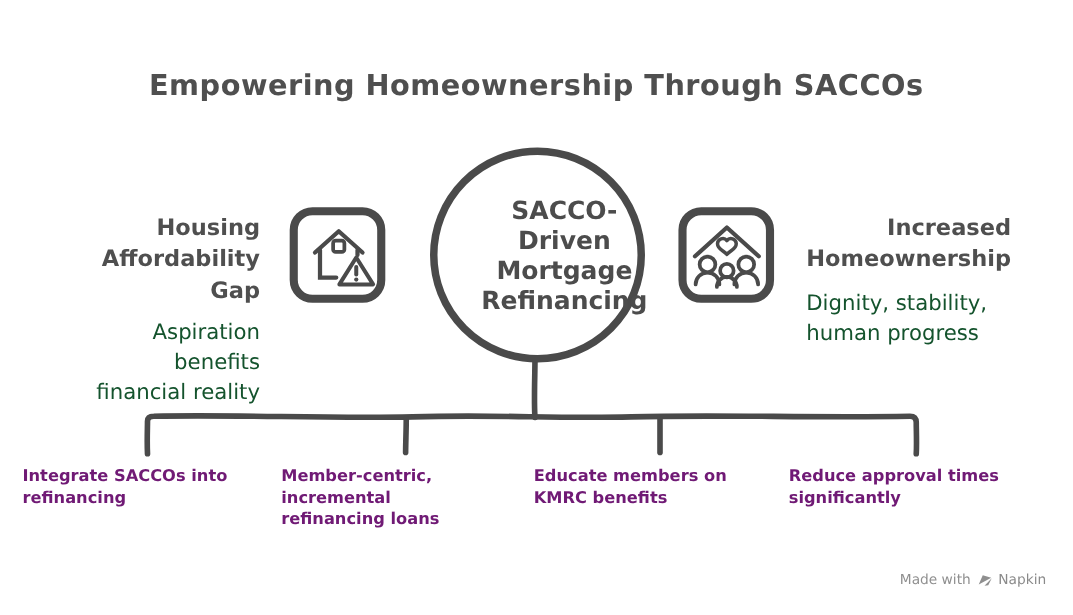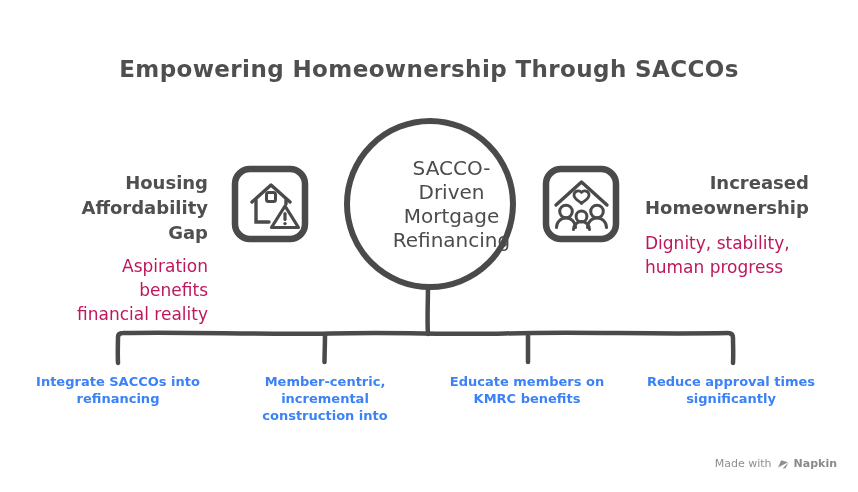--- a/index.html
+++ b/index.html
@@ -51,74 +51,74 @@
     border: 6px solid #4a4a4a;
     border-radius: 50%;
     background: #ffffff;
     display: flex;
     align-items: center;
     justify-content: center;
     text-align: center;
   }
   .center-circle .node-label {
     font-size: 20px;
-    font-weight: normal;
+    font-weight: bold;
     line-height: 24px;
     color: #4c4c4c;
     white-space: pre-line;
     margin-left: 43px;
   }
 
   .side-heading {
     position: absolute;
     font-size: 18px;
     font-weight: bold;
     line-height: 25px;
     color: #4f4f4f;
     white-space: pre-line;
   }
   .side-sub {
     position: absolute;
     font-size: 17px;
     line-height: 24px;
-    color: #be185d;
+    color: #14532d;
     white-space: pre-line;
   }
   .left-heading { top: 170px; right: 650px; text-align: right; }
   .left-sub     { top: 254px; right: 650px; text-align: right; }
   .right-heading { top: 170px; left: 645px; text-align: right; }
   .right-sub     { top: 231px; left: 645px; text-align: left; }
 
   .bottom-item {
     position: absolute;
     top: 373px;
     width: 200px;
-    text-align: center;
+    text-align: left;
     font-size: 13px;
     font-weight: bold;
     line-height: 17px;
-    color: #3b82f6;
+    color: #701a75;
     white-space: pre-line;
   }
   .bottom-item.i0 { left:  18px; }
   .bottom-item.i1 { left: 225px; }
   .bottom-item.i2 { left: 427px; }
   .bottom-item.i3 { left: 631px; }
 
   .watermark {
     position: absolute;
     top: 457px;
     right: 21px;
     display: flex;
     align-items: center;
     gap: 5px;
     font-size: 11px;
     color: #8f8f8f;
   }
-  .watermark .brand { font-weight: bold; color: #8a8a8a; }
+  .watermark .brand { font-weight: normal; color: #8a8a8a; }
 </style>
 </head>
 <body>
 
 <div class="canvas">
 
   <div class="title">Empowering Homeownership Through SACCOs</div>
 
   <svg class="connector" width="858" height="92" viewBox="0 0 858 92" fill="none">
     <path d="M428 8 C428 22 427 44 428 56" stroke="#4a4a4a" stroke-width="4.5" stroke-linecap="round"></path>
@@ -170,21 +170,21 @@
 
   <div class="side-heading right-heading">Increased
 Homeownership</div>
   <div class="side-sub right-sub">Dignity, stability,
 human progress</div>
 
   <div class="bottom-item i0">Integrate SACCOs into
 refinancing</div>
   <div class="bottom-item i1">Member-centric,
 incremental
-construction into</div>
+refinancing loans</div>
   <div class="bottom-item i3">Reduce approval times
 significantly</div>
   <div class="bottom-item i2">Educate members on
 KMRC benefits</div>
 
   <div class="watermark">
     <span>Made with</span>
     <svg width="12" height="12" viewBox="0 0 12 12">
       <path d="M1 9.5 L11 4.2 L4.2 2.2 Z" fill="#8f8f8f"></path>
       <path d="M5.6 10.6 L11.4 4.6 L8.6 10.2 Z" fill="#8f8f8f"></path>

